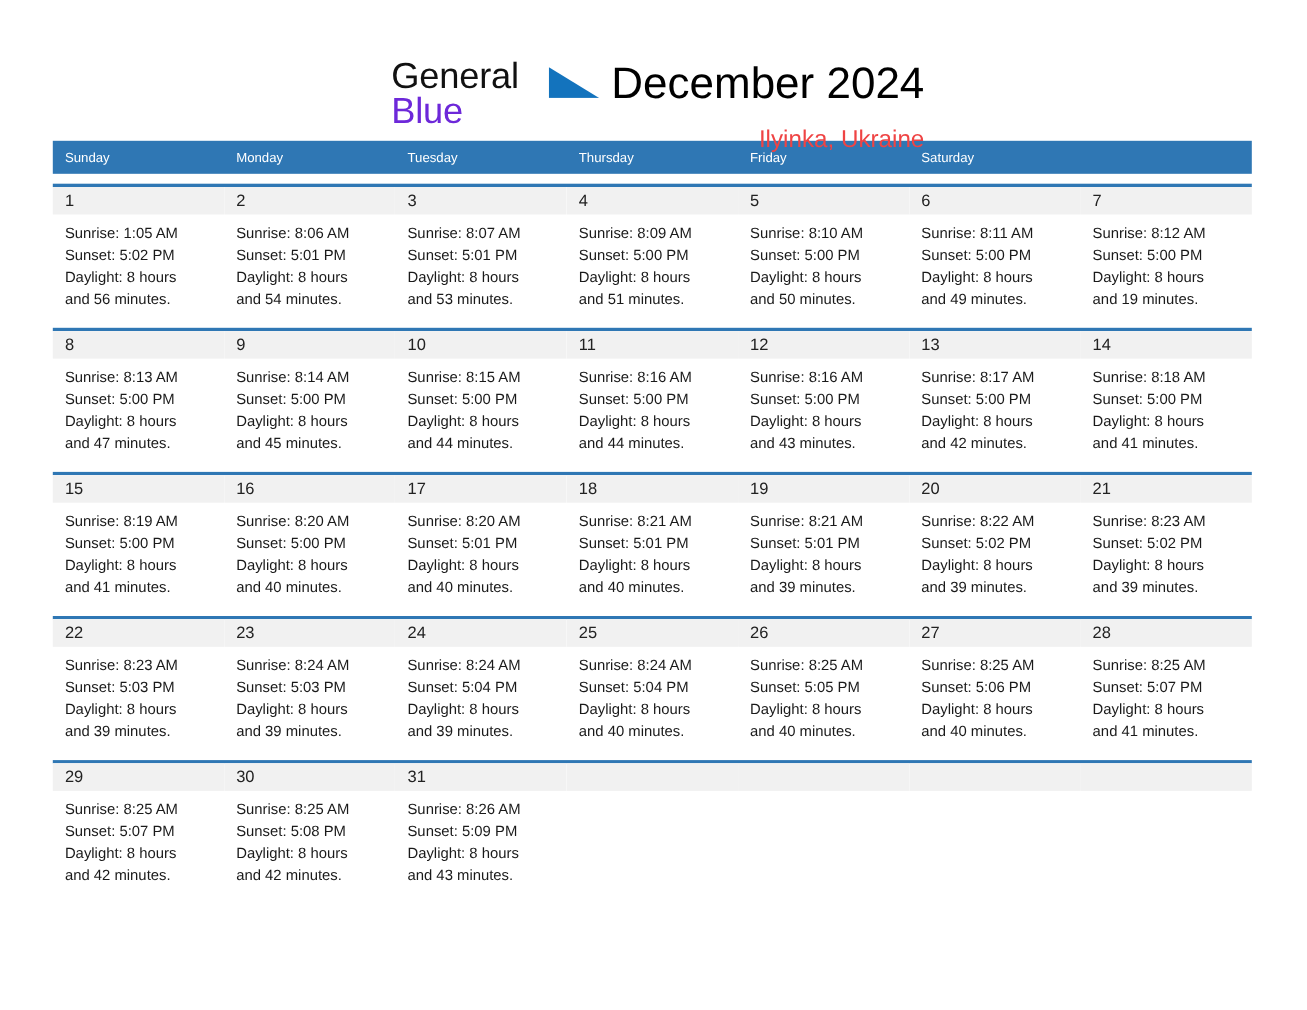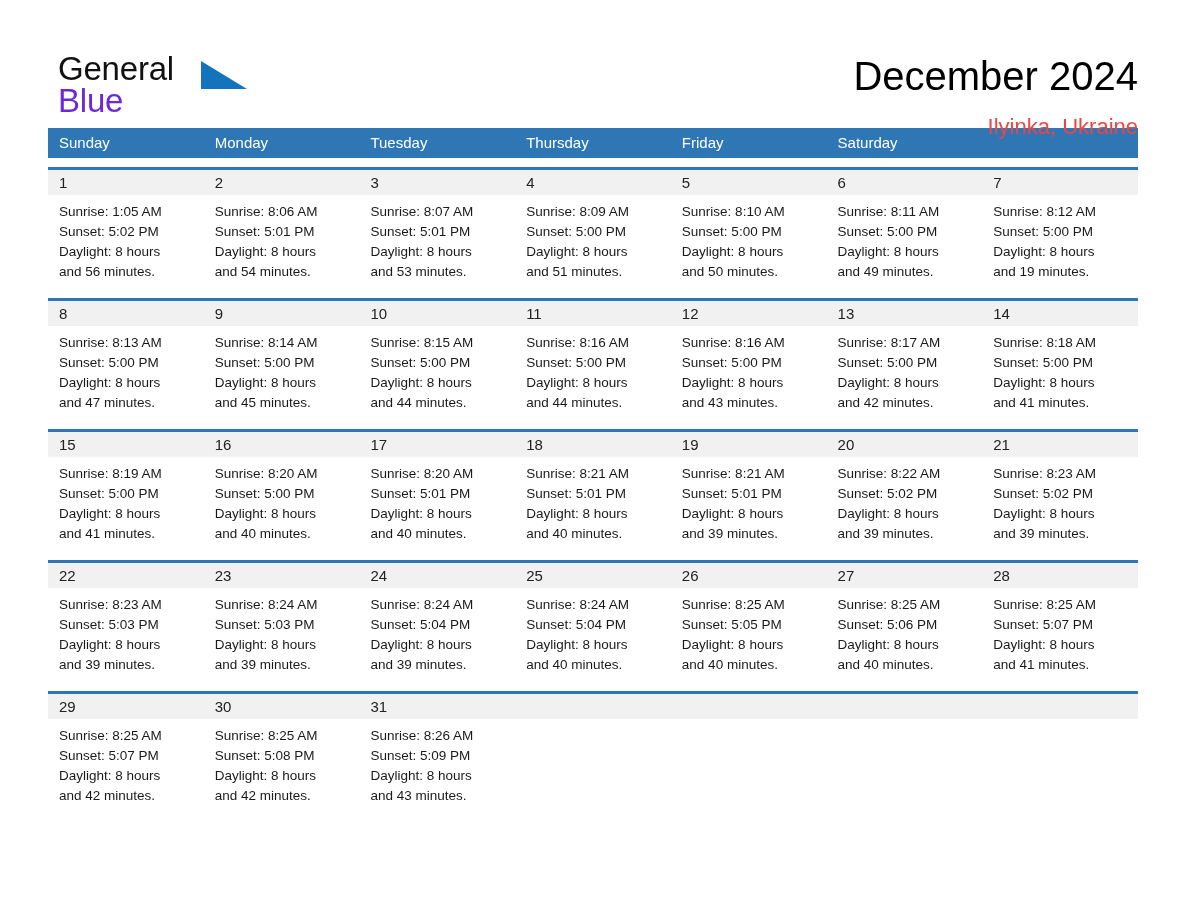--- a/index.html
+++ b/index.html
@@ -20,21 +20,21 @@
   .page {
     width: 1188px;
     height: 918px;
     padding: 0;
     position: relative;
   }
 
   
   .header {
     display: flex;
-    justify-content: space-between;
+    justify-content: center;
     align-items: flex-start;
     padding: 52px 50px 0 58px;
     height: 128px;
   }
 
   .logo {
     position: relative;
     width: 200px;
     height: 72px;
   }
@@ -90,21 +90,21 @@
   }
 
   .weekdays {
     display: grid;
     grid-template-columns: repeat(7, 1fr);
     background: #2f77b4;
     height: 30px;
   }
   .weekday {
     color: #ffffff;
-    font-size: 15px;
+    font-size: 12px;
     line-height: 30px;
     padding-left: 11px;
     white-space: nowrap;
   }
 
   .week {
     display: grid;
     grid-template-columns: repeat(7, 1fr);
     border-top: 3px solid #2f77b4;
     margin-top: 9px;

